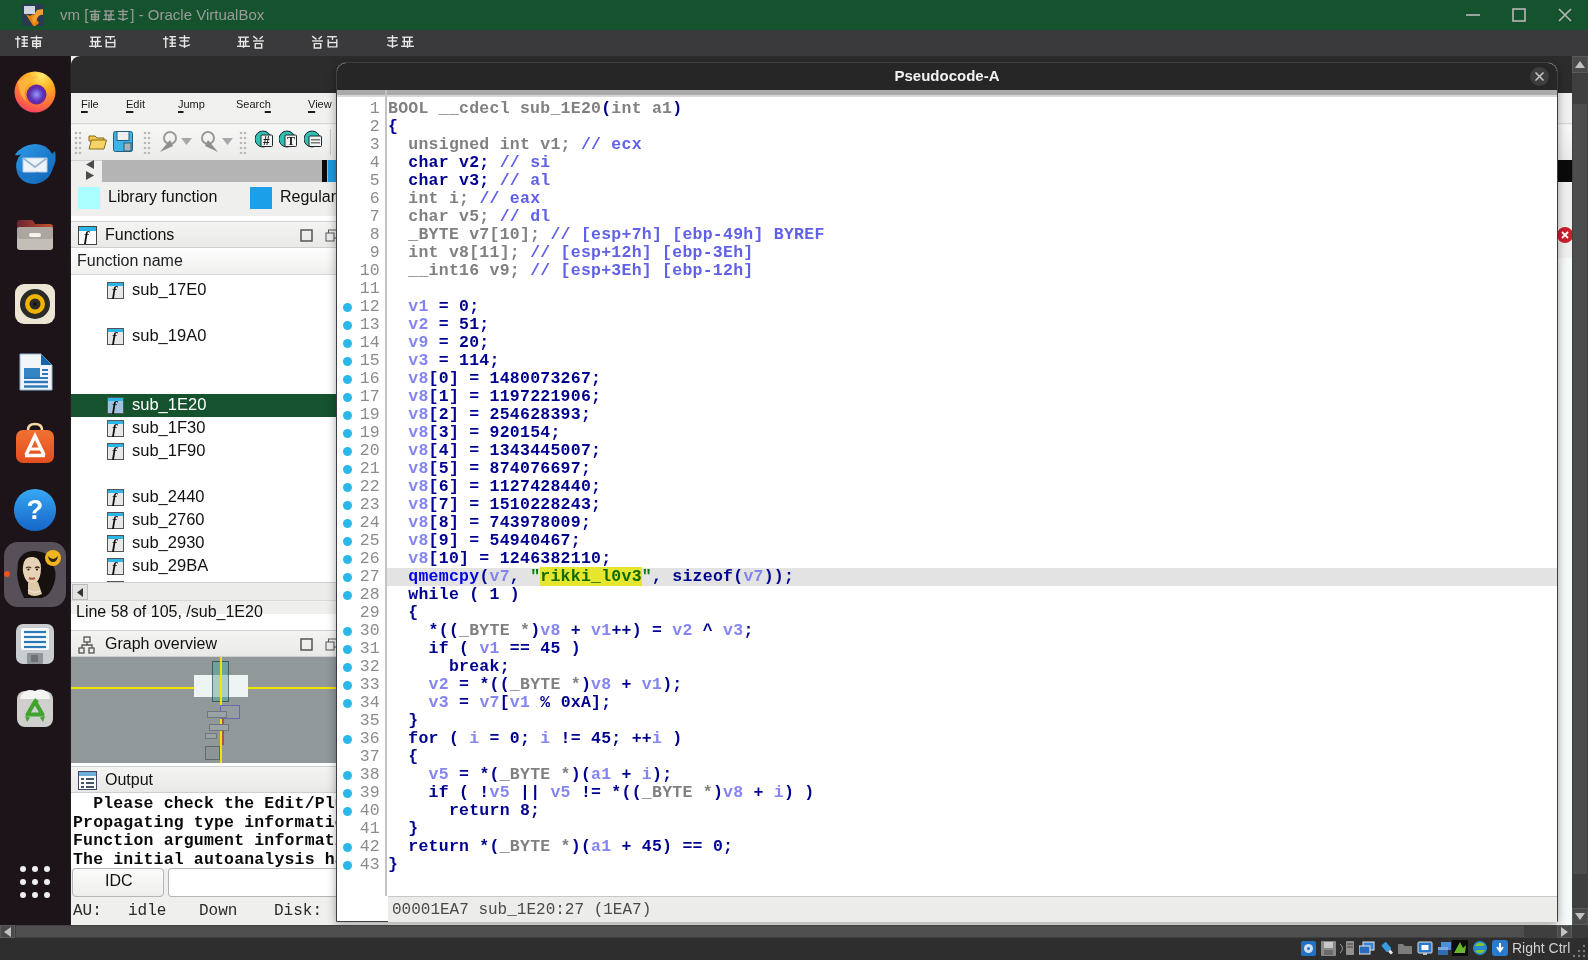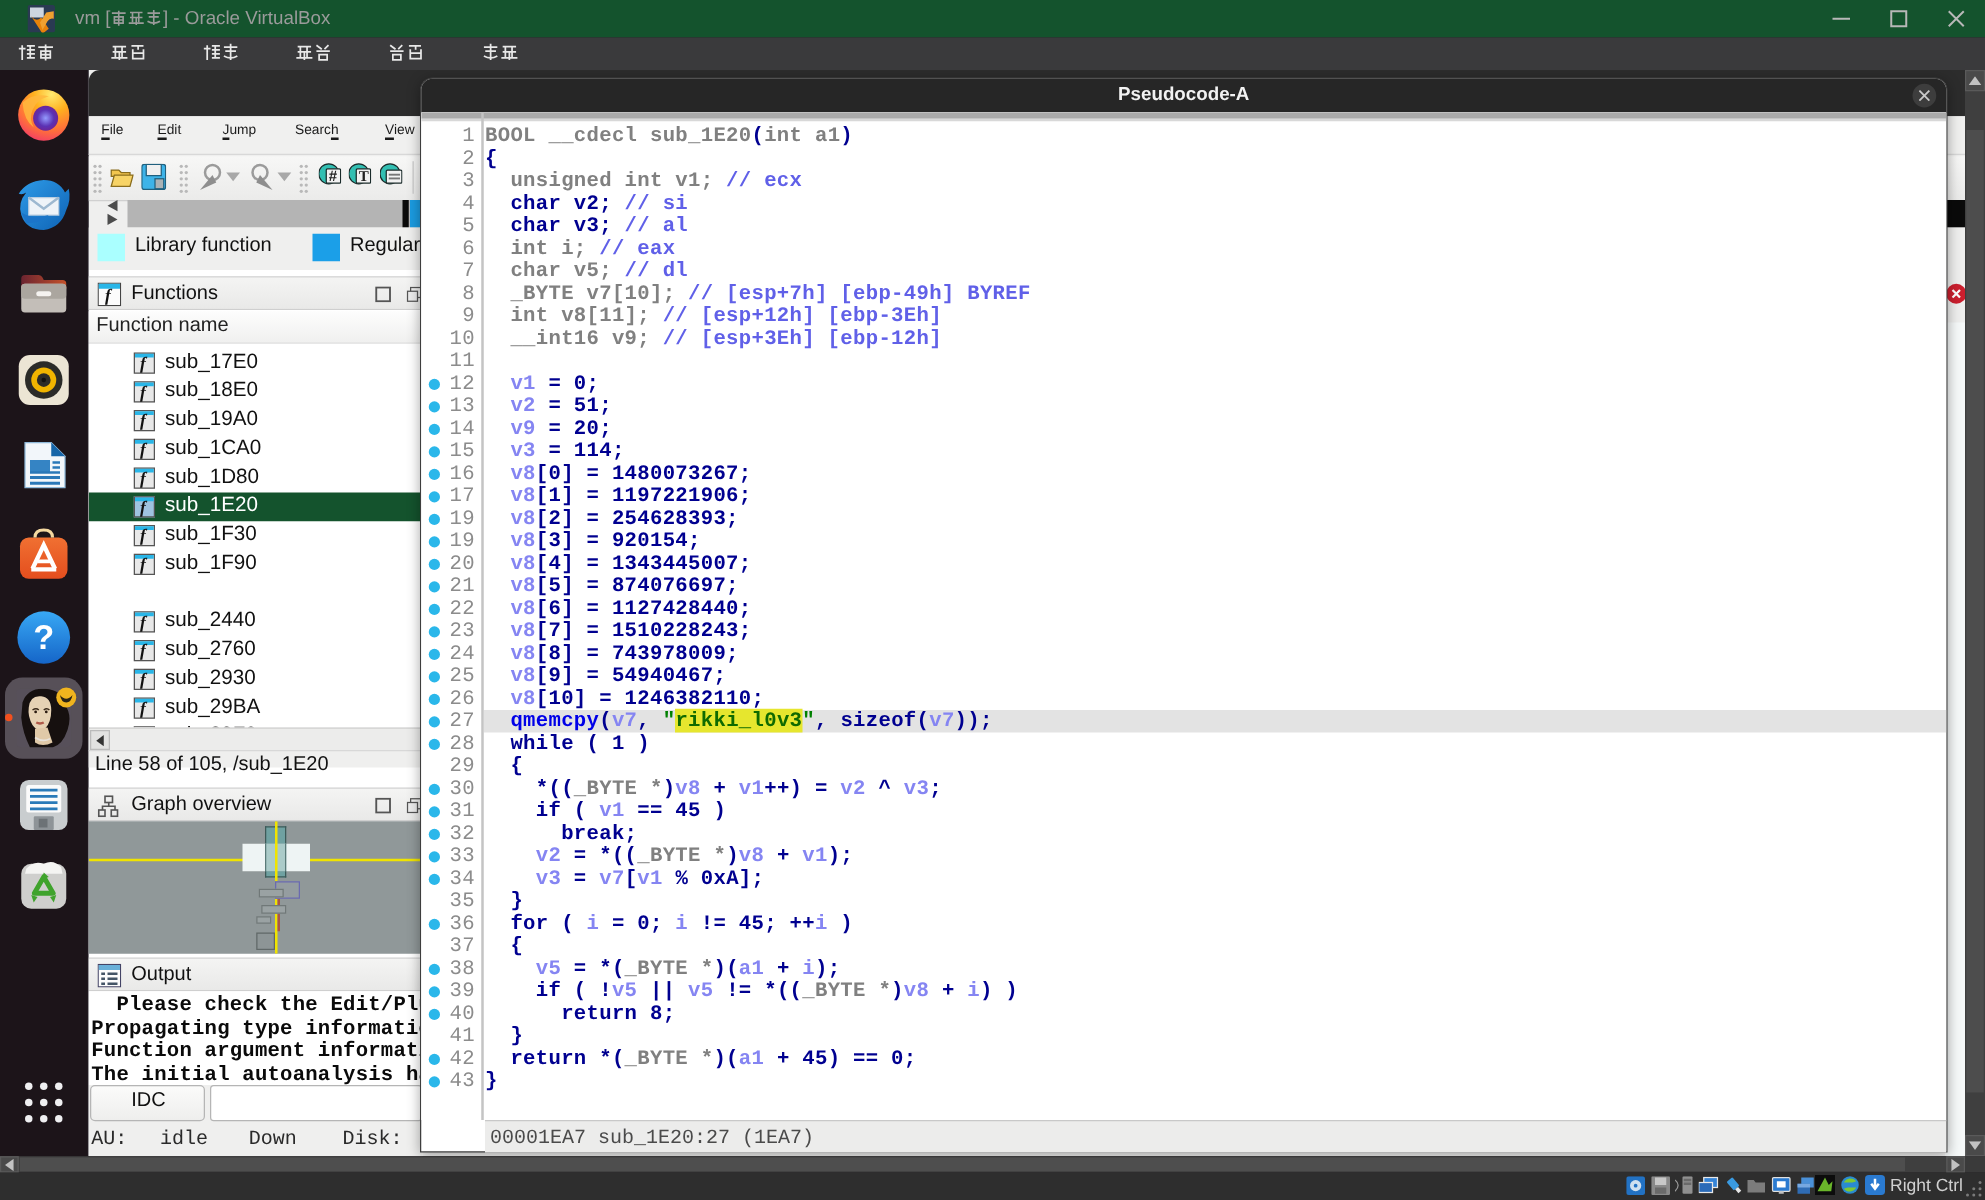--- a/index.html
+++ b/index.html
@@ -501,35 +501,23 @@
           </svg>
       </div>
       <div class="abs" style="left:0;top:33px;width:267px;height:26px;background:linear-gradient(#fdfdfd,#f0f0ef);border-bottom:1px solid #d5d5d5">
         <span class="abs" style="left:6px;top:3px;font-size:16px;color:#222">Function name</span>
       </div>
       <div id="flist" class="abs" style="left:0;top:59px;width:267px;height:307px;background:#fff;overflow:hidden">
 <div class="frow" style="top:4px">
             <span class="ficon"></span>
             <span class="fn">sub_17E0</span>
           </div>
-<div class="frow" style="top:27px">
-            <span class="ficon"></span>
-            <span class="fn">sub_18E0</span>
-          </div>
 <div class="frow" style="top:50px">
             <span class="ficon"></span>
             <span class="fn">sub_19A0</span>
-          </div>
-<div class="frow" style="top:73px">
-            <span class="ficon"></span>
-            <span class="fn">sub_1CA0</span>
-          </div>
-<div class="frow" style="top:96px">
-            <span class="ficon"></span>
-            <span class="fn">sub_1D80</span>
           </div>
 <div class="frow" style="top:119px;background:#14532d;color:#fff">
             <span class="ficon" style="background:#9fc3e0"></span>
             <span class="fn">sub_1E20</span>
           </div>
 <div class="frow" style="top:142px">
             <span class="ficon"></span>
             <span class="fn">sub_1F30</span>
           </div>
 <div class="frow" style="top:165px">

